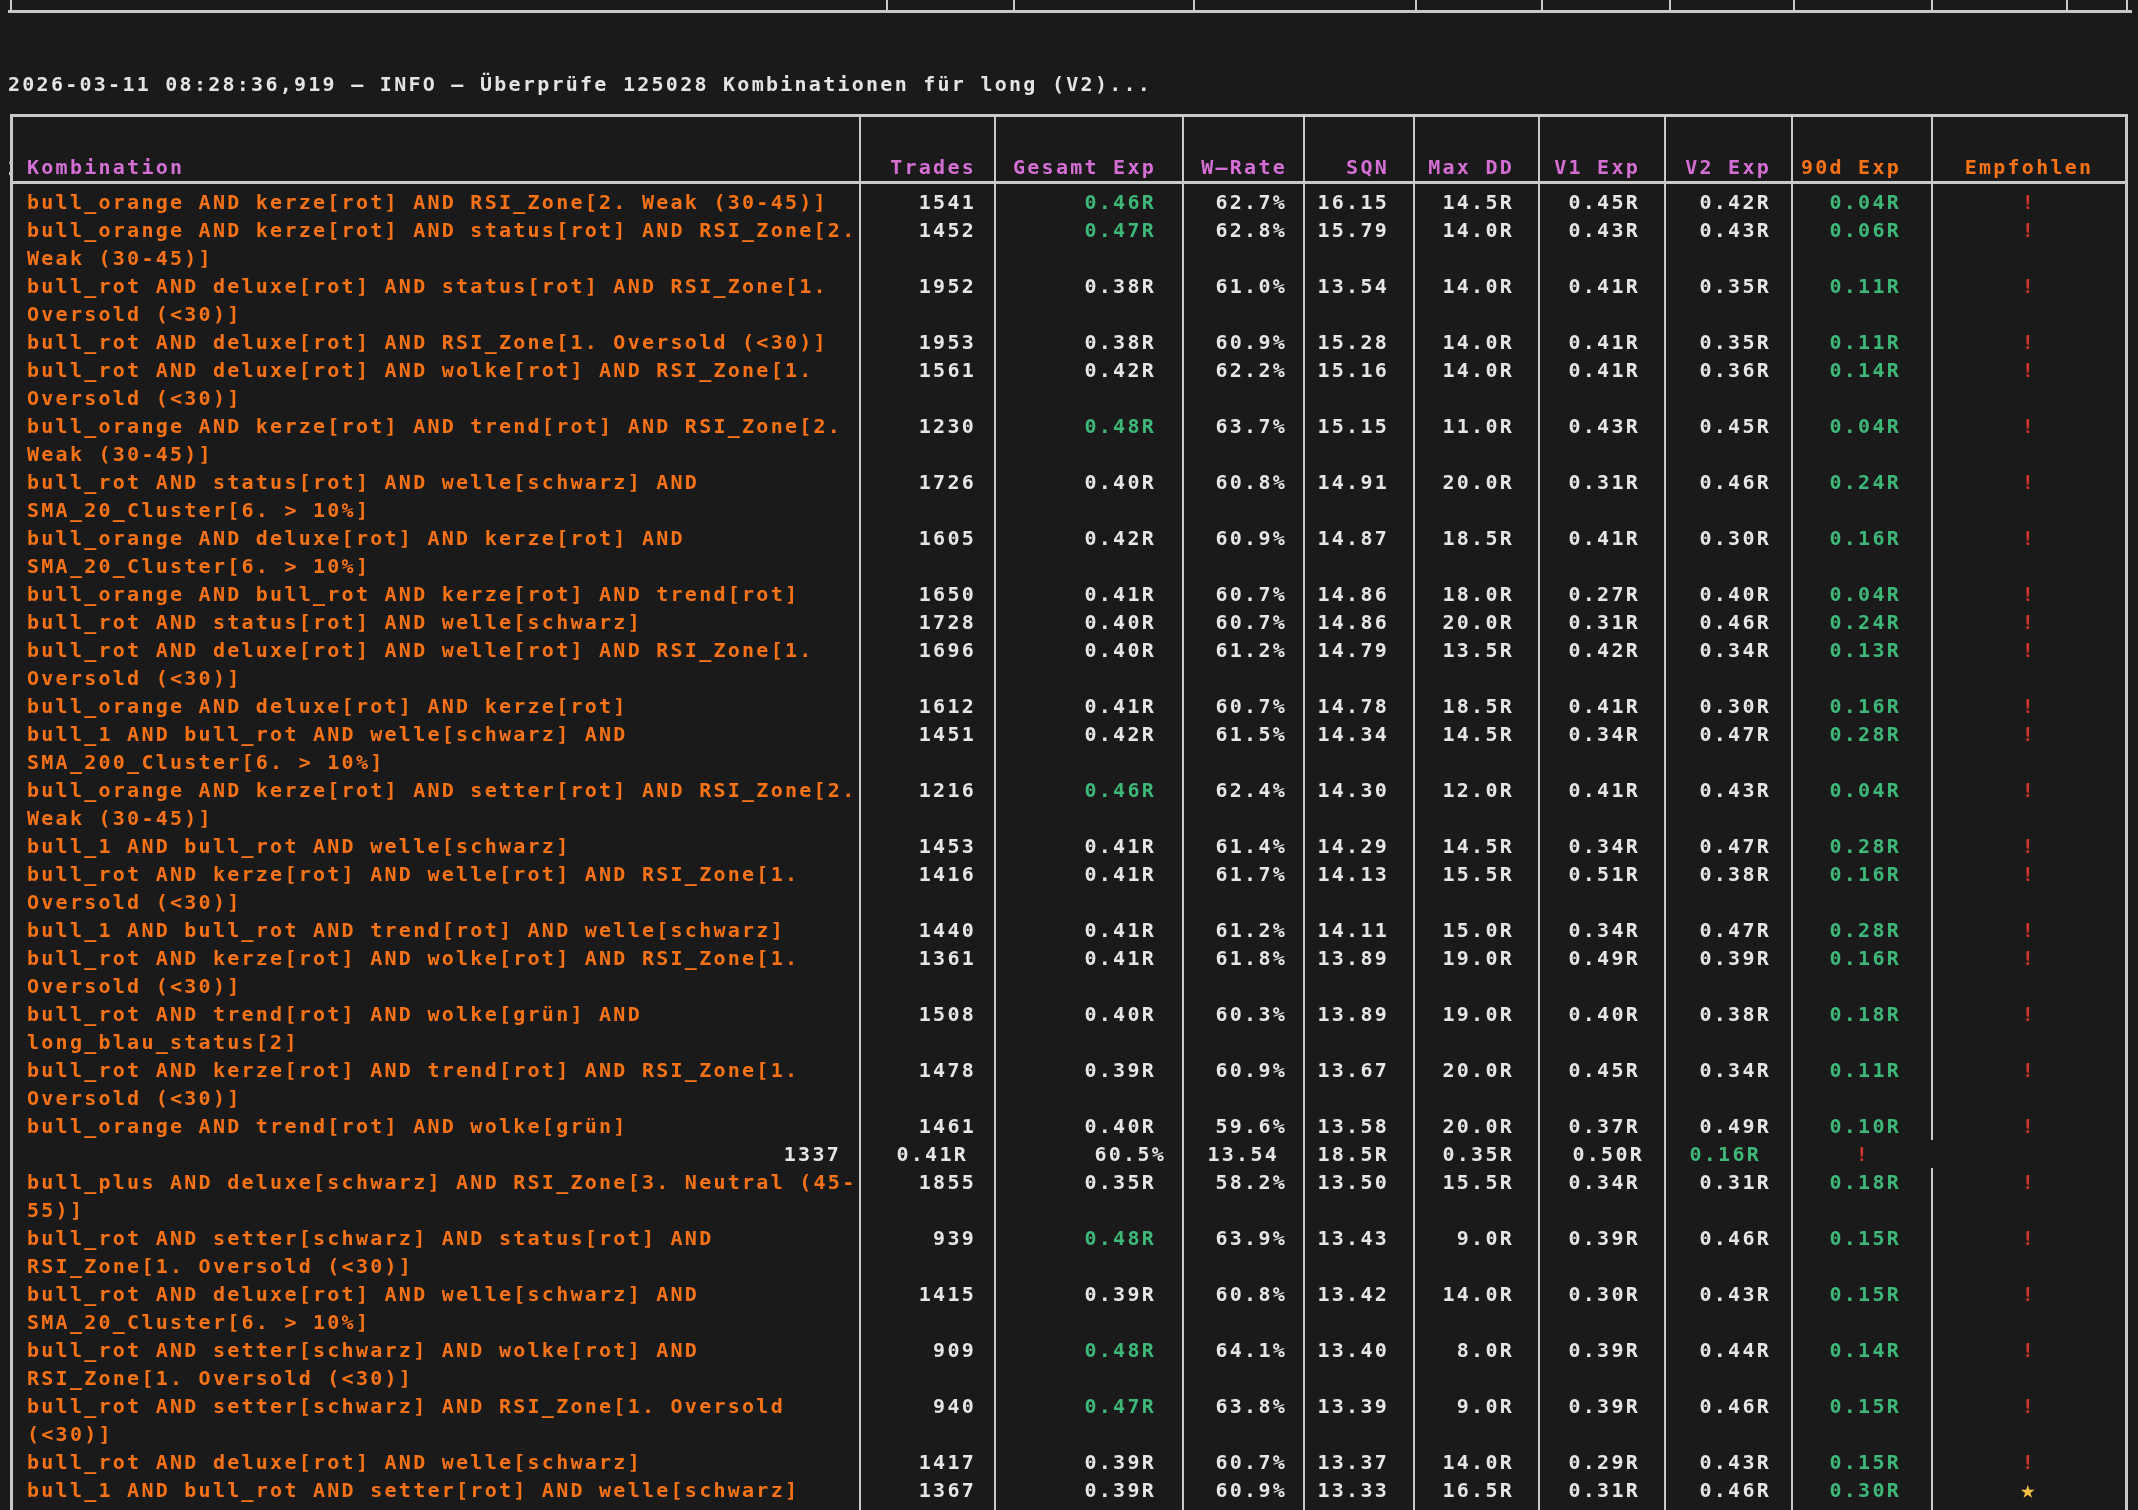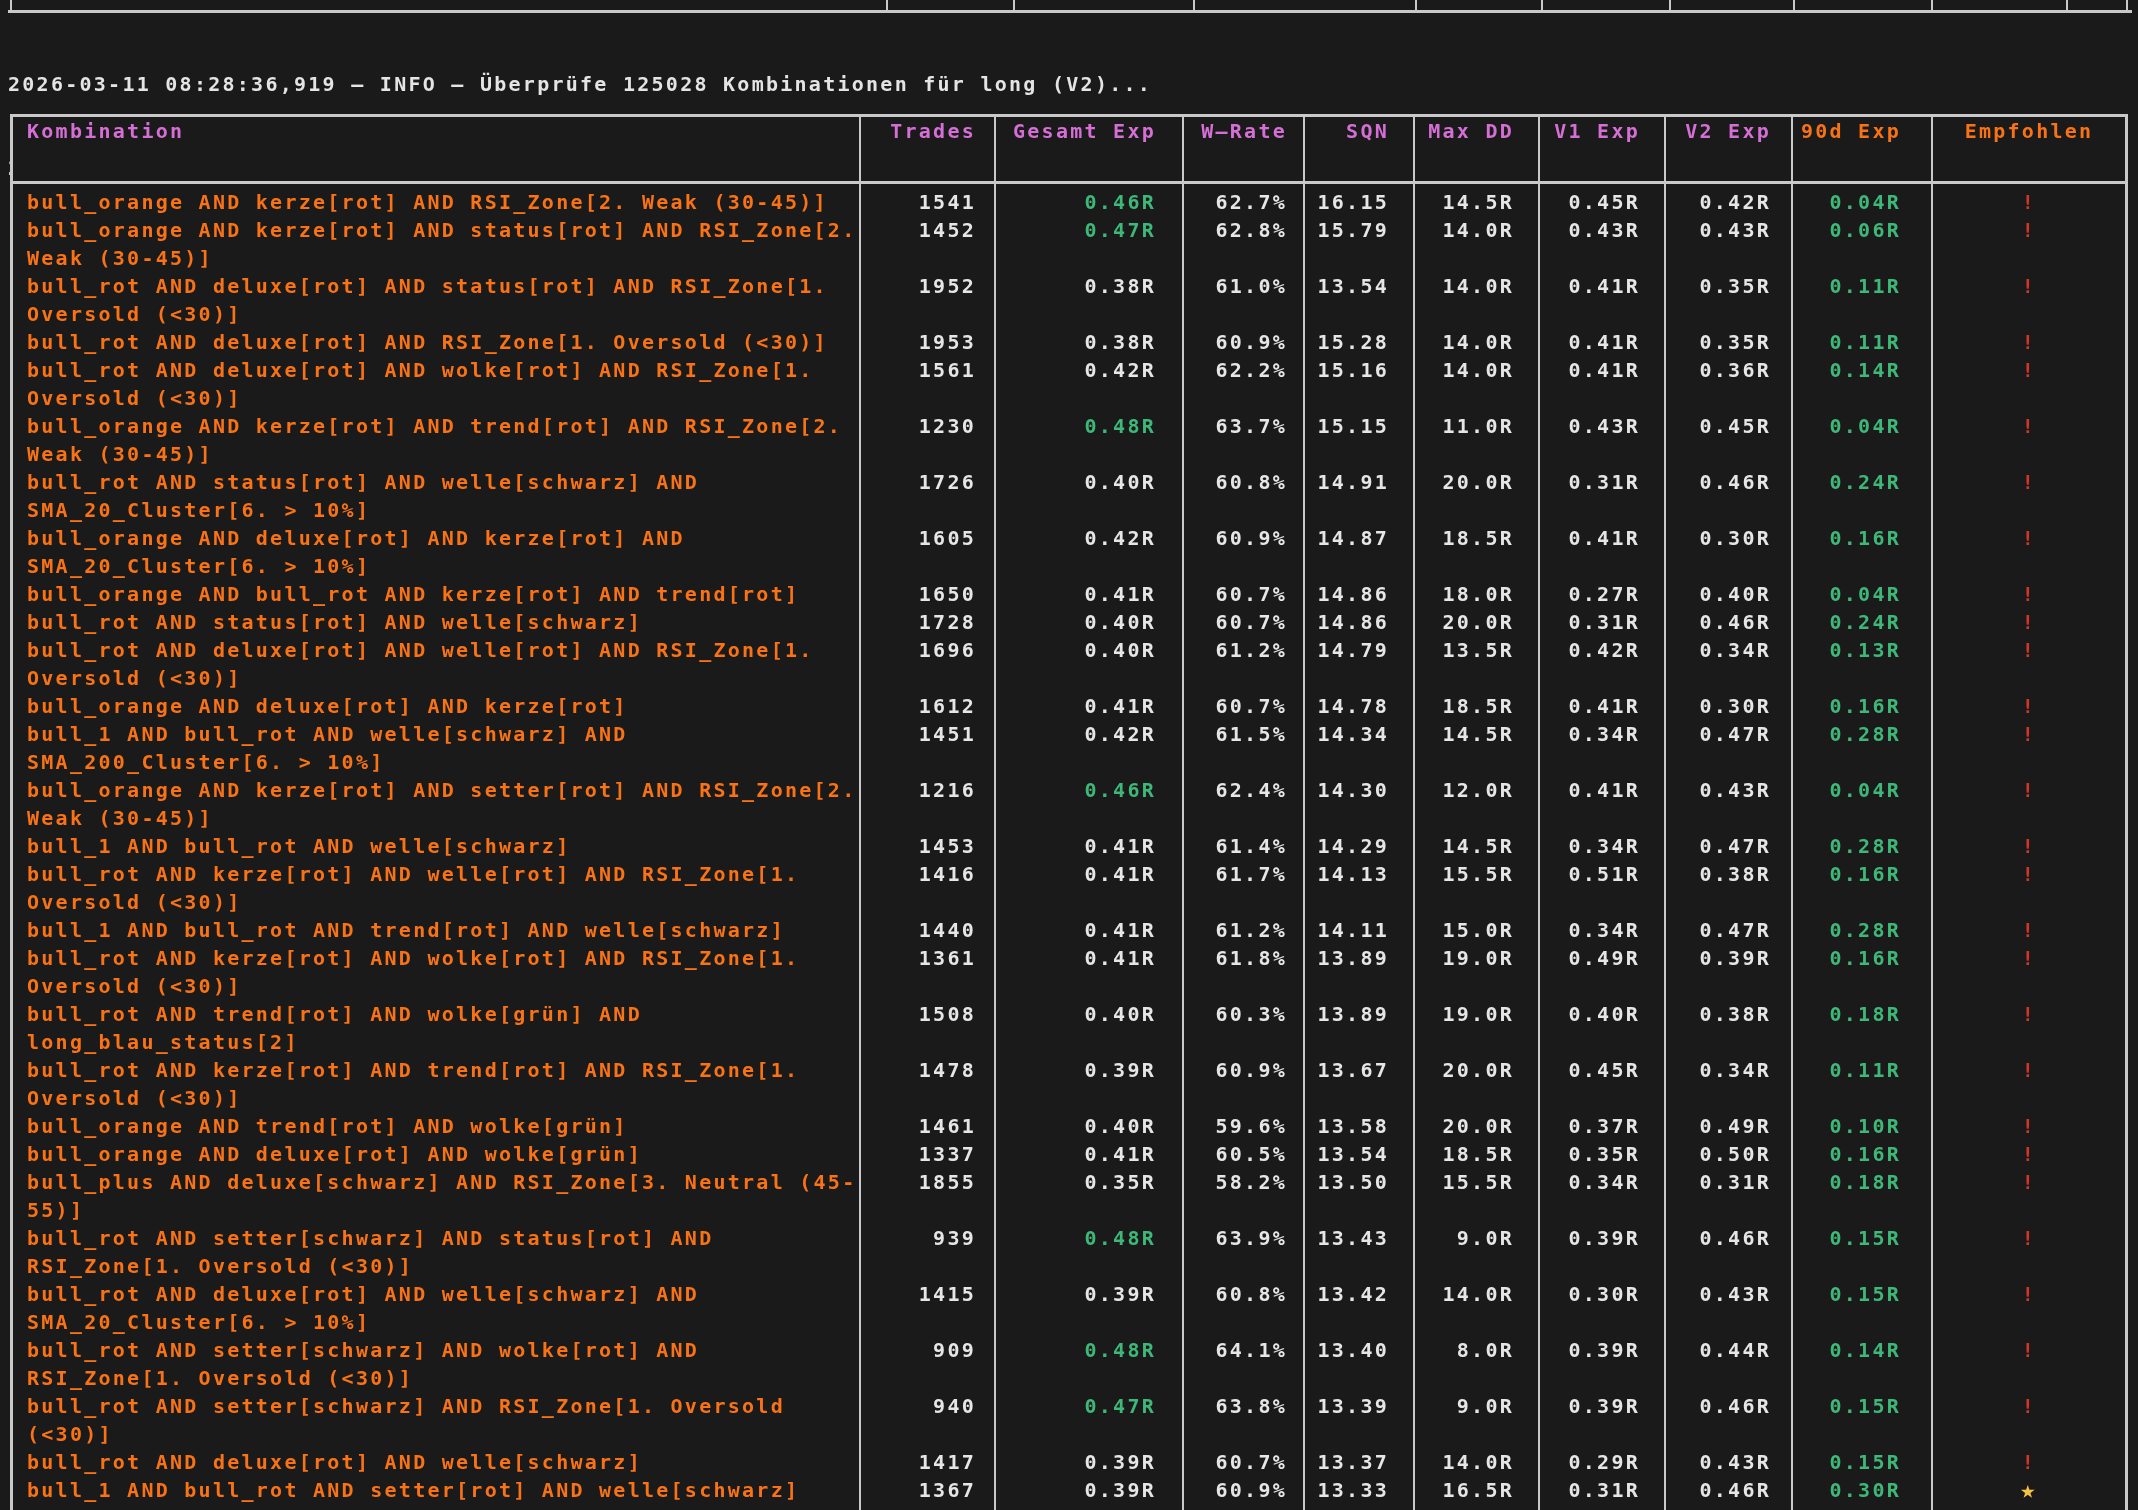--- a/index.html
+++ b/index.html
@@ -37,21 +37,21 @@
     display: grid;
     grid-template-columns: 848px 135px 188px 121px 110px 125px 126px 127px 140px 192px;
   }
   .cell {
     border-right: 2px solid #c9c9c9;
     line-height: 28px;
     overflow: hidden;
   }
   .trow .cell:last-child { border-right: none; }
   .thead { height: 64px; align-items: center; border-bottom: 3px solid #c9c9c9; }
-  .thead .cell { color: #d56fd5; border-right-color: #c9c9c9; height: 100%; display: flex; flex-direction: column; justify-content: flex-start; }
+  .thead .cell { color: #d56fd5; border-right-color: #c9c9c9; height: 100%; display: flex; flex-direction: column; justify-content: flex-end; }
   .thead .cell span { display: block; width: 100%; }
   #tbody .trow:first-child .cell { padding-top: 4px; }
 
   .col-komb   { color: #f97316; padding-left: 14px; text-align: left; }
   .col-trades { text-align: right; padding-right: 18px; }
   .col-gesamt { text-align: right; padding-right: 26px; }
   .col-wrate  { text-align: right; padding-right: 16px; }
   .col-sqn    { text-align: right; padding-right: 24px; }
   .col-maxdd  { text-align: right; padding-right: 24px; }
   .col-v1     { text-align: right; padding-right: 24px; }
@@ -369,21 +369,20 @@
           <div class="cell col-gesamt white-val">0.40R</div>
           <div class="cell col-wrate">59.6%</div>
           <div class="cell col-sqn">13.58</div>
           <div class="cell col-maxdd">20.0R</div>
           <div class="cell col-v1">0.37R</div>
           <div class="cell col-v2">0.49R</div>
           <div class="cell col-d90">0.10R</div>
           <div class="cell col-emp">!</div>
         </div>
         <div class="trow body">
-          <div class="cell col-komb">bull_orange AND deluxe[rot] AND wolke[grün]</div>
           <div class="cell col-trades">1337</div>
           <div class="cell col-gesamt white-val">0.41R</div>
           <div class="cell col-wrate">60.5%</div>
           <div class="cell col-sqn">13.54</div>
           <div class="cell col-maxdd">18.5R</div>
           <div class="cell col-v1">0.35R</div>
           <div class="cell col-v2">0.50R</div>
           <div class="cell col-d90">0.16R</div>
           <div class="cell col-emp">!</div>
         </div>

